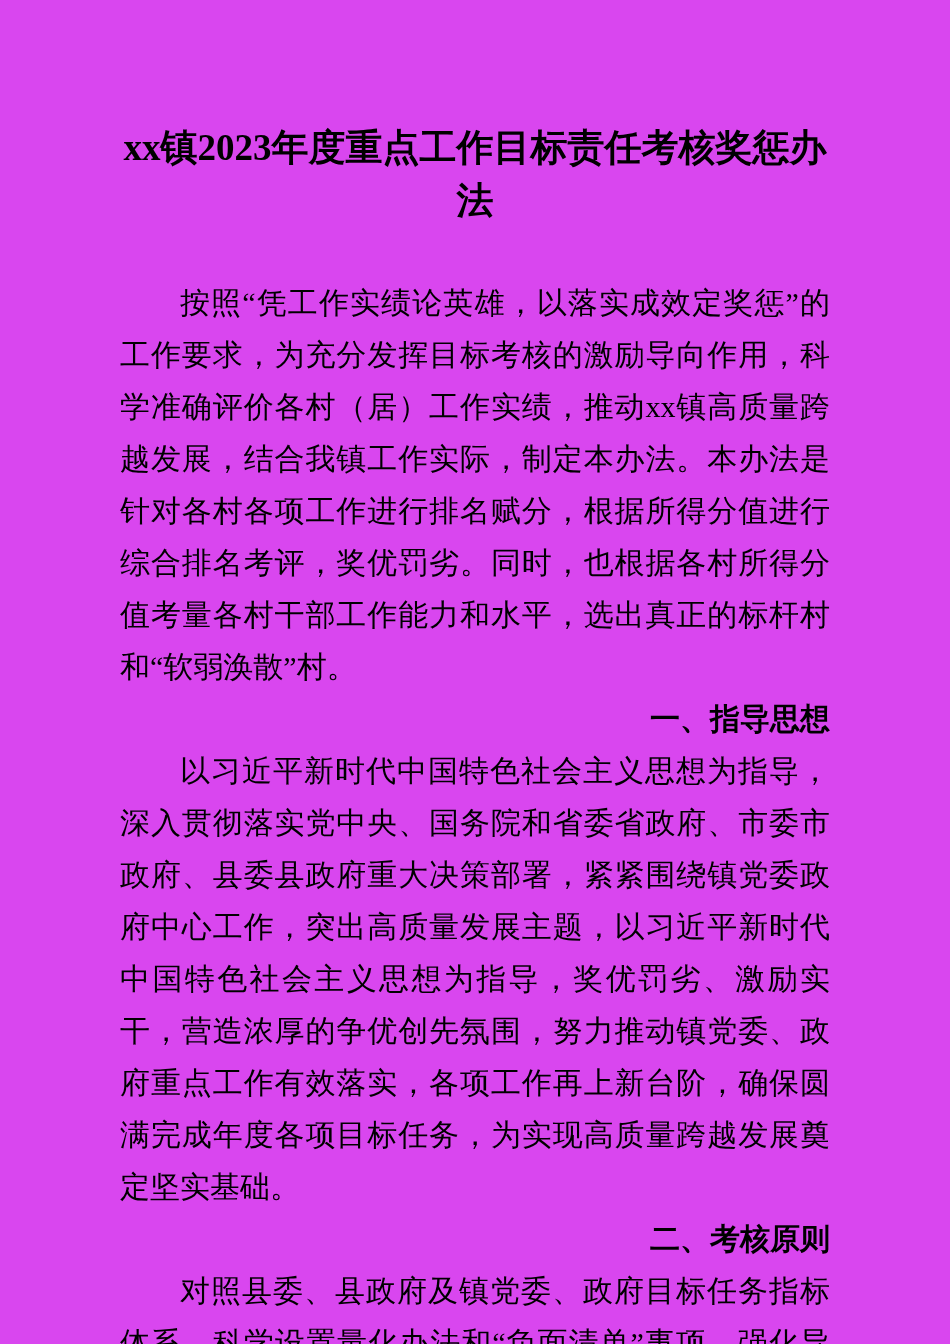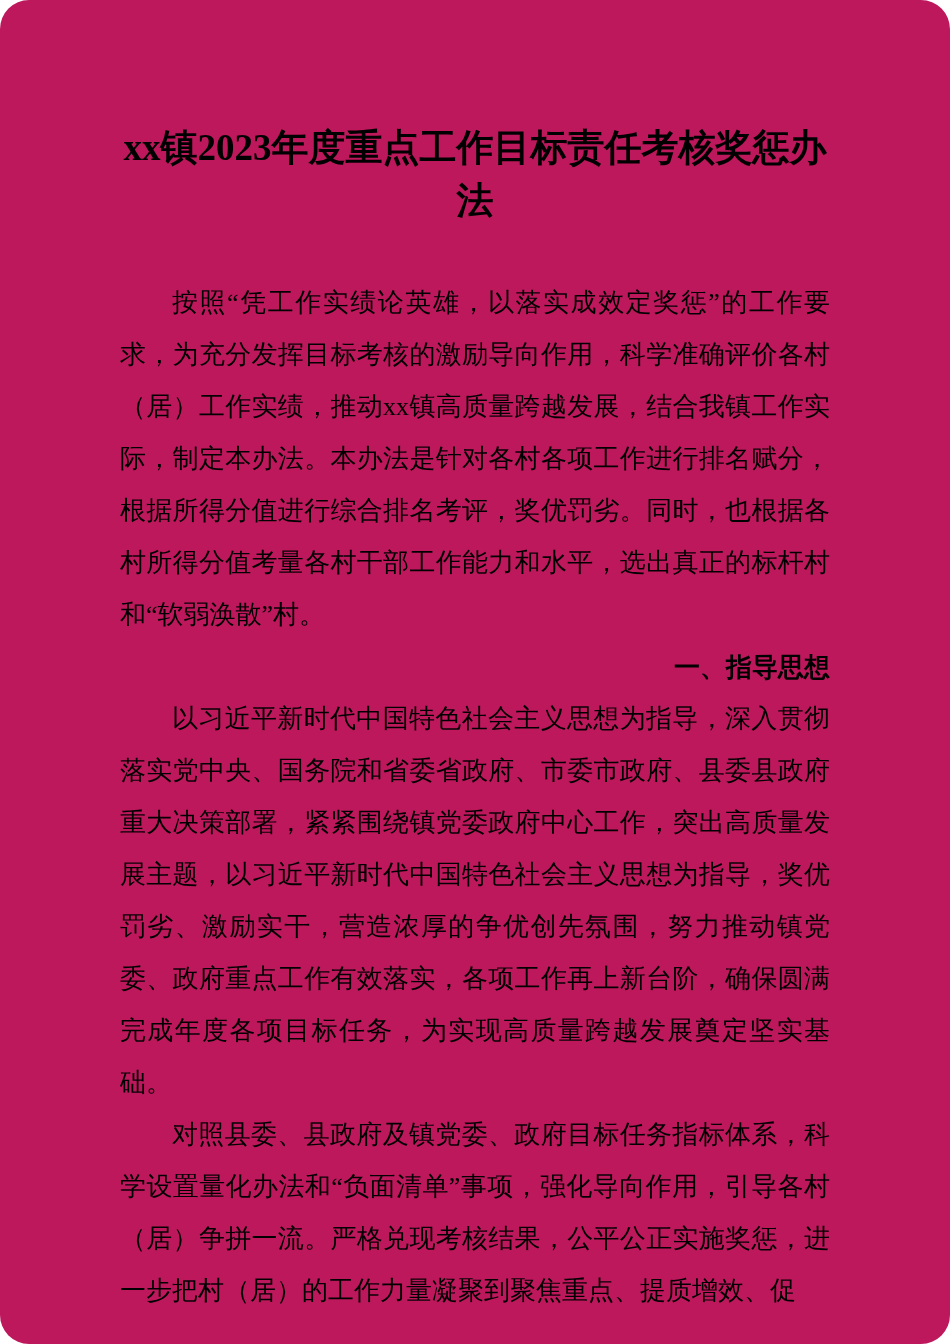--- a/index.html
+++ b/index.html
@@ -2,37 +2,36 @@
 <html><head>
 <meta charset="utf-8">
 <style>
   * { margin: 0; padding: 0; box-sizing: border-box; }
   html, body { background: #ffffff; }
   .page {
     position: relative;
     width: 950px;
     height: 1344px;
     margin: 0 auto;
-    background: #be185d;
+    background: #d946ef;
     color: #000000;
     padding: 122px 120px 0 120px;
     font-family: "Liberation Serif", "DejaVu Serif", serif;
     overflow: hidden;
-    border-radius: 29px;
   }
   .doc-title {
     font-size: 37px;
     font-weight: bold;
     text-align: center;
     line-height: 1.42;
     font-family: "Liberation Serif", "DejaVu Serif", serif;
     margin-bottom: 50px;
   }
   .doc-body p {
-    font-size: 26px;
+    font-size: 30px;
     line-height: 52px;
     text-align: justify;
     text-justify: inter-ideograph;
     text-indent: 2em;
     word-break: break-all;
   }
   .doc-body p.heading {
     font-weight: bold;
     text-align: right;
     font-family: "Liberation Sans", "DejaVu Sans", sans-serif;
@@ -40,15 +39,16 @@
 </style>
 </head>
 <body>
 
 <div class="page">
   <h1 class="doc-title">xx镇2023年度重点工作目标责任考核奖惩办法</h1>
   <div class="doc-body" id="doc-body">
       <p class="para">按照“凭工作实绩论英雄，以落实成效定奖惩”的工作要求，为充分发挥目标考核的激励导向作用，科学准确评价各村（居）工作实绩，推动xx镇高质量跨越发展，结合我镇工作实际，制定本办法。本办法是针对各村各项工作进行排名赋分，根据所得分值进行综合排名考评，奖优罚劣。同时，也根据各村所得分值考量各村干部工作能力和水平，选出真正的标杆村和“软弱涣散”村。</p>
       <p class="heading">一、指导思想</p>
       <p class="para">以习近平新时代中国特色社会主义思想为指导，深入贯彻落实党中央、国务院和省委省政府、市委市政府、县委县政府重大决策部署，紧紧围绕镇党委政府中心工作，突出高质量发展主题，以习近平新时代中国特色社会主义思想为指导，奖优罚劣、激励实干，营造浓厚的争优创先氛围，努力推动镇党委、政府重点工作有效落实，各项工作再上新台阶，确保圆满完成年度各项目标任务，为实现高质量跨越发展奠定坚实基础。</p>
+      <p class="heading">二、考核原则</p>
       <p class="para">对照县委、县政府及镇党委、政府目标任务指标体系，科学设置量化办法和“负面清单”事项，强化导向作用，引导各村（居）争拼一流。严格兑现考核结果，公平公正实施奖惩，进一步把村（居）的工作力量凝聚到聚焦重点、提质增效、促</p>
     </div>
 </div>
 
 </body></html>

